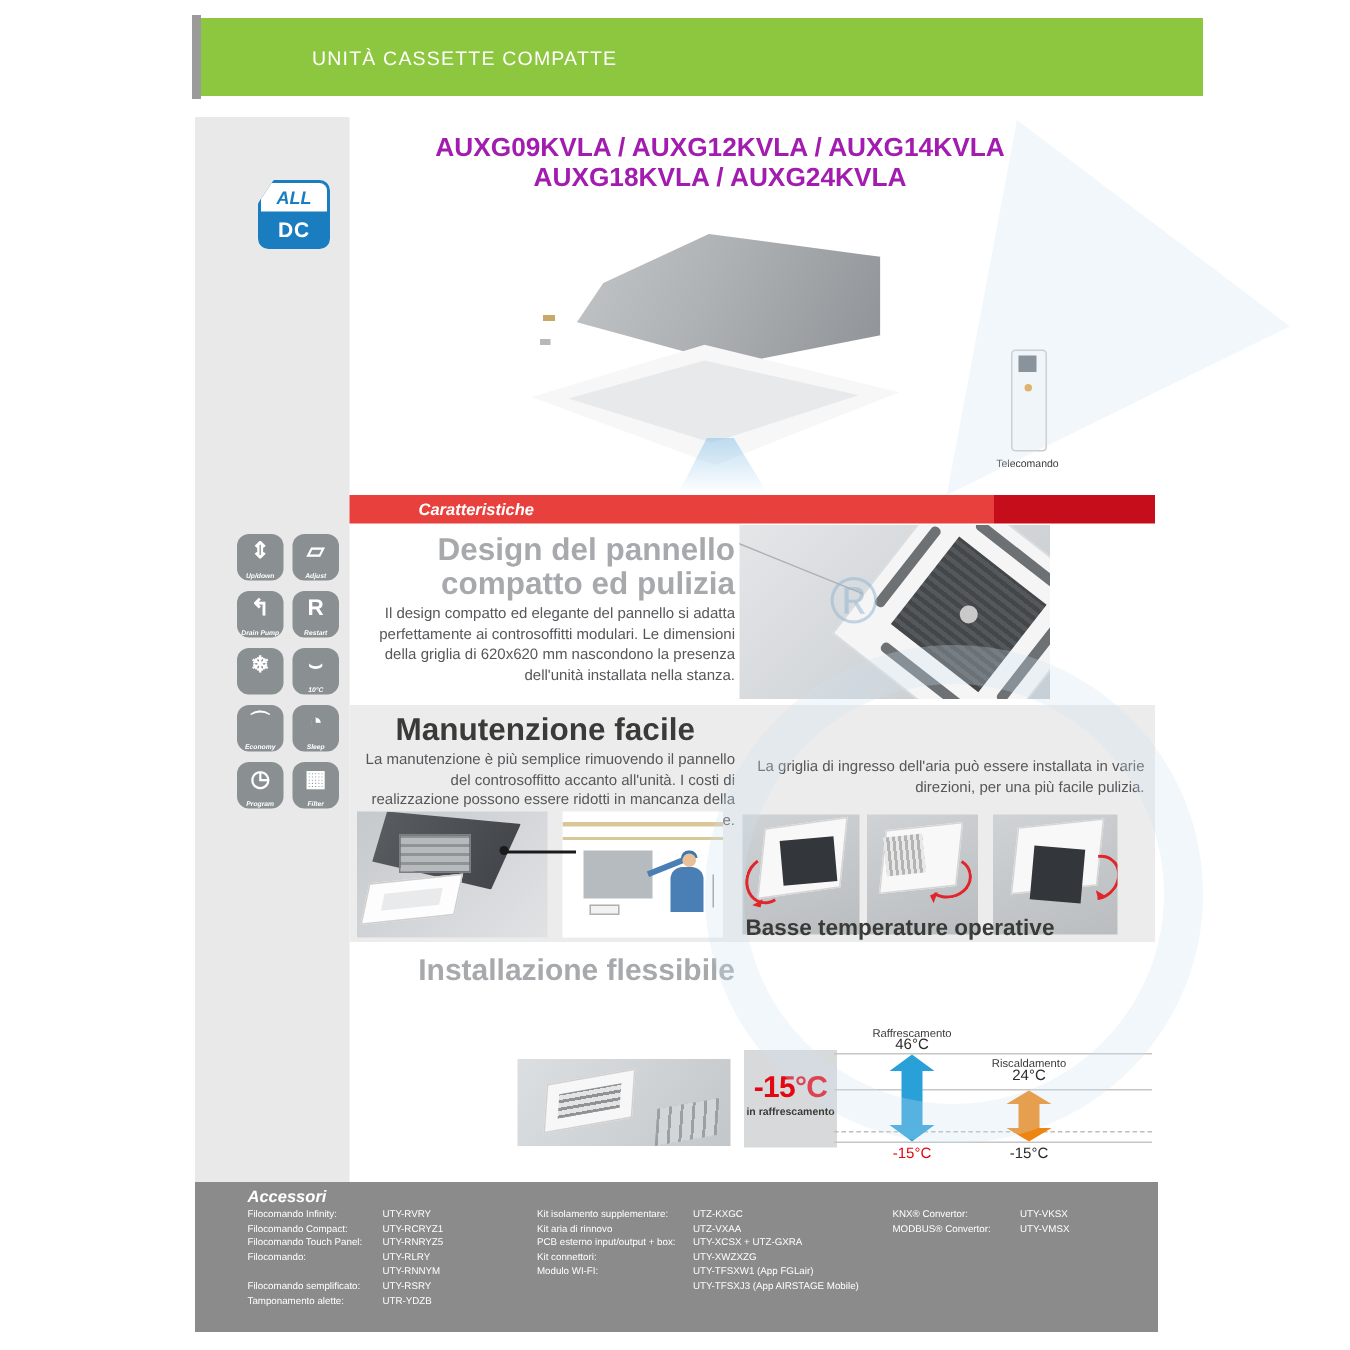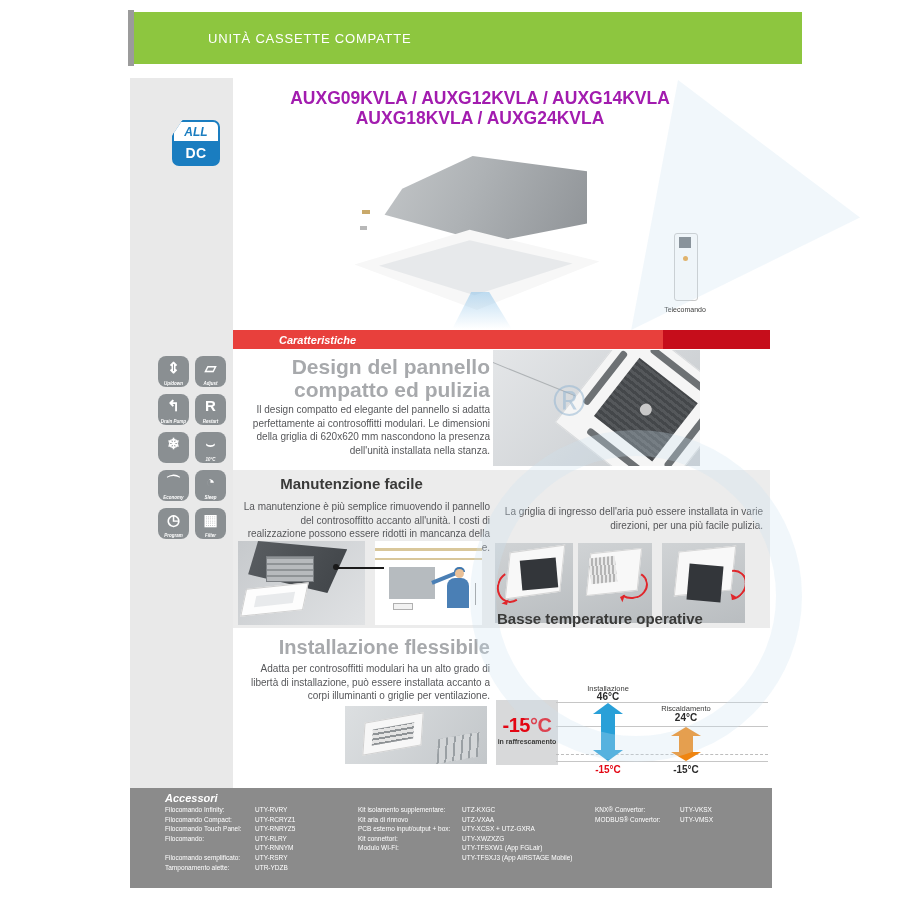--- a/index.html
+++ b/index.html
@@ -67,21 +67,21 @@
               background:linear-gradient(135deg,#e4e6e8 0%,#d3d6d9 55%,#c5c9cc 100%);}
   .dg-line{position:absolute;left:-10px;top:8px;width:160px;height:1px;background:#aeb2b5;transform:rotate(22deg);transform-origin:left top;}
   .dg-frame{position:absolute;left:88px;top:-4px;width:128px;height:128px;background:#f5f5f5;border:1px solid #d8dadc;transform:rotate(38deg);}
   .dg-fan{position:absolute;left:26px;top:26px;width:74px;height:74px;background:
           repeating-linear-gradient(0deg,#44474a 0 3px,#55585b 3px 6px);}
   .dg-hub{position:absolute;left:57px;top:57px;width:12px;height:12px;border-radius:50%;background:#c9c9c9;}
   .dg-slot{position:absolute;background:#6d7174;border-radius:3px;}
   .dg-r{position:absolute;left:60px;top:26px;font-size:44px;color:rgba(150,182,210,.55);}
 
   .maint-bg{left:233px;top:470px;width:537px;height:158px;background:#ececec;}
-  .maint-head{left:225px;top:475px;width:253px;text-align:center;font-size:15px;}
+  .maint-head{left:237px;top:475px;width:253px;text-align:center;font-size:21px;}
   .maint-left{left:240px;top:500px;width:250px;text-align:right;}
   .maint-right{left:500px;top:505px;width:263px;text-align:right;}
 
   .mimg{position:absolute;overflow:hidden;}
   .m1{left:238px;top:541px;width:127px;height:84px;background:linear-gradient(135deg,#c6c9cc,#e0e2e4);}
   .m1-dark{position:absolute;left:8%;top:0;width:78%;height:62%;background:linear-gradient(120deg,#5a5e62,#3f4347);
            clip-path:polygon(10% 0,100% 16%,80% 100%,0 64%);}
   .m1-eq{position:absolute;left:22%;top:18%;width:36%;height:28%;background:
          repeating-linear-gradient(0deg,#b7babd 0 4px,#8f9396 4px 6px);border:1px solid #7c8084;}
   .m1-cas{position:absolute;left:4%;top:54%;width:48%;height:30%;background:#fdfdfd;border:1px solid #cfcfcf;
@@ -129,21 +129,21 @@
   .lt-val{margin-top:14px;font-size:20px;font-weight:bold;color:#e30613;letter-spacing:-.5px;}
   .lt-cap{font-size:7px;font-weight:bold;color:#3a3a39;margin-top:1px;}
 
   .grid-h{position:absolute;left:556px;width:212px;height:1px;background:#c6c6c6;}
   .grid-dash{position:absolute;left:556px;width:212px;height:0;border-top:1px dashed #bdbdbd;}
   .dbl-arrow{position:absolute;}
   .da-head-t{position:absolute;left:0;top:0;width:0;height:0;border-left:15px solid transparent;border-right:15px solid transparent;}
   .da-head-b{position:absolute;left:0;bottom:0;width:0;height:0;border-left:15px solid transparent;border-right:15px solid transparent;}
   .da-shaft{position:absolute;left:8px;top:10px;bottom:10px;width:14px;}
   .chart-lab{position:absolute;text-align:center;font-size:7.5px;color:#3a3a39;}
-  .chart-val{position:absolute;text-align:center;font-size:10px;font-weight:bold;color:#2b2b2b;}
+  .chart-val{position:absolute;text-align:center;font-size:10px;font-weight:normal;color:#2b2b2b;}
 
   
   .wm-tri{left:600px;top:80px;width:260px;height:250px;background:rgba(205,225,240,.28);
           clip-path:polygon(30% 0,100% 55%,12% 100%);}
   .wm-circle{left:470px;top:430px;width:280px;height:280px;border:26px solid rgba(205,225,240,.28);border-radius:50%;}
   .wm{pointer-events:none;}
 
   
   .footer{left:130px;top:788px;width:642px;height:100px;background:#8b8b8b;}
   .foot-head{left:165px;top:792px;font-size:11px;font-weight:bold;font-style:italic;color:#fff;}
@@ -296,40 +296,39 @@
     <div class="arc-tip" style="left:38px;top:50px;border-right-color:#e0262b;transform:rotate(20deg);"></div>
   </div>
   <div class="mimg m5">
     <div class="gr" style="left:14px;top:6px;width:56px;height:42px;transform:rotate(-6deg) skewX(-12deg);"></div>
     <div class="gr-open" style="left:26px;top:22px;width:34px;height:36px;transform:rotate(5deg);"></div>
     <div class="arc" style="left:56px;top:26px;transform:rotate(-140deg);"></div>
     <div class="arc-tip" style="left:66px;top:52px;border-top-color:#e0262b;transform:rotate(30deg);"></div>
   </div>
 
   <div class="abs inst-head h-gray">Installazione flessibile</div>
-  <div class="abs inst-body body-txt">Adatta per controsoffitti modulari ha un alto grado di libertà di installazione, può essere installata accanto a corpi illuminanti o griglie per ventilazione.</div>
   <div class="abs inst-img">
     <div class="iv-unit">
         <div class="iv-lou"></div>
       </div>
     <div class="iv-grid"></div>
   </div>
 
   <div class="abs lowtemp-head h-dark">Basse temperature operative</div>
   <div class="abs lt-box">
     <div class="lt-val">-15°C</div>
     <div class="lt-cap">in raffrescamento</div>
   </div>
 
   <div class="grid-h" style="top:702px;"></div>
   <div class="grid-h" style="top:726px;"></div>
   <div class="grid-dash" style="top:754px;"></div>
   <div class="grid-h" style="top:761px;"></div>
 
-  <div class="chart-lab" style="left:568px;top:684px;width:80px;">Installazione</div>
+  <div class="chart-lab" style="left:568px;top:684px;width:80px;">Raffrescamento</div>
   <div class="chart-val" style="left:568px;top:691px;width:80px;">46°C</div>
   <div class="dbl-arrow" style="left:593px;top:703px;width:30px;height:58px;">
     <div class="da-head-t" style="border-bottom:11px solid #29a0d8;"></div>
     <div class="da-head-b" style="border-top:11px solid #29a0d8;"></div>
     <div class="da-shaft" style="background:#29a0d8;"></div>
   </div>
   <div class="chart-val" style="left:568px;top:764px;width:80px;color:#e30613;">-15°C</div>
 
   <div class="chart-lab" style="left:646px;top:704px;width:80px;">Riscaldamento</div>
   <div class="chart-val" style="left:646px;top:712px;width:80px;">24°C</div>

